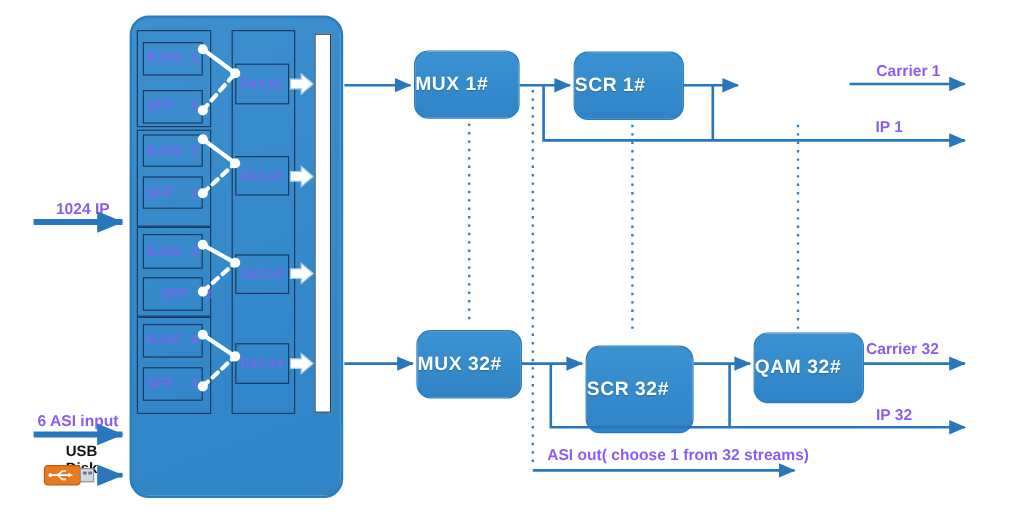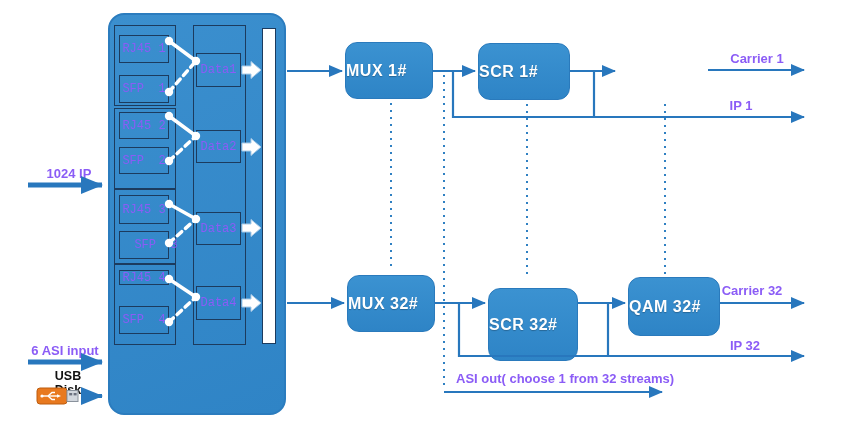--- a/index.html
+++ b/index.html
@@ -37,21 +37,21 @@
   <div class="abs oline" style="left:114px;top:108px;width:62px;height:81px;"></div>
   <div class="abs oline" style="left:114px;top:189px;width:62px;height:75px;"></div>
   <div class="abs oline" style="left:114px;top:264px;width:62px;height:81px;"></div>
 
   <div class="abs pbox" style="left:119px;top:35px;width:50px;height:28px;"><span>RJ45 1</span></div>
   <div class="abs pbox" style="left:119px;top:75px;width:50px;height:28px;"><span>SFP  1</span></div>
   <div class="abs pbox" style="left:119px;top:112px;width:50px;height:27px;"><span>RJ45 2</span></div>
   <div class="abs pbox" style="left:119px;top:147px;width:50px;height:27px;"><span>SFP  2</span></div>
   <div class="abs pbox" style="left:119px;top:195px;width:50px;height:29px;"><span>RJ45 3</span></div>
   <div class="abs pbox" style="left:119px;top:231px;width:50px;height:28px;padding-left:24px;"><span>SFP  3</span></div>
-  <div class="abs pbox" style="left:119px;top:270px;width:50px;height:15px;"><span>RJ45 4</span></div>
+  <div class="abs pbox" style="left:119px;top:270px;width:50px;height:28px;"><span>RJ45 4</span></div>
   <div class="abs pbox" style="left:119px;top:306px;width:50px;height:28px;"><span>SFP  4</span></div>
 
   <div class="abs oline" style="left:193px;top:25px;width:53px;height:320px;"></div>
   <div class="abs dbox" style="left:196px;top:53px;width:45px;height:34px;"><span>Data1</span></div>
   <div class="abs dbox" style="left:196px;top:130px;width:45px;height:33px;"><span>Data2</span></div>
   <div class="abs dbox" style="left:196px;top:212px;width:45px;height:33px;"><span>Data3</span></div>
   <div class="abs dbox" style="left:196px;top:286px;width:45px;height:34px;"><span>Data4</span></div>
 
   <div class="abs whitebar" style="left:262px;top:28px;width:14px;height:316px;"></div>
 

